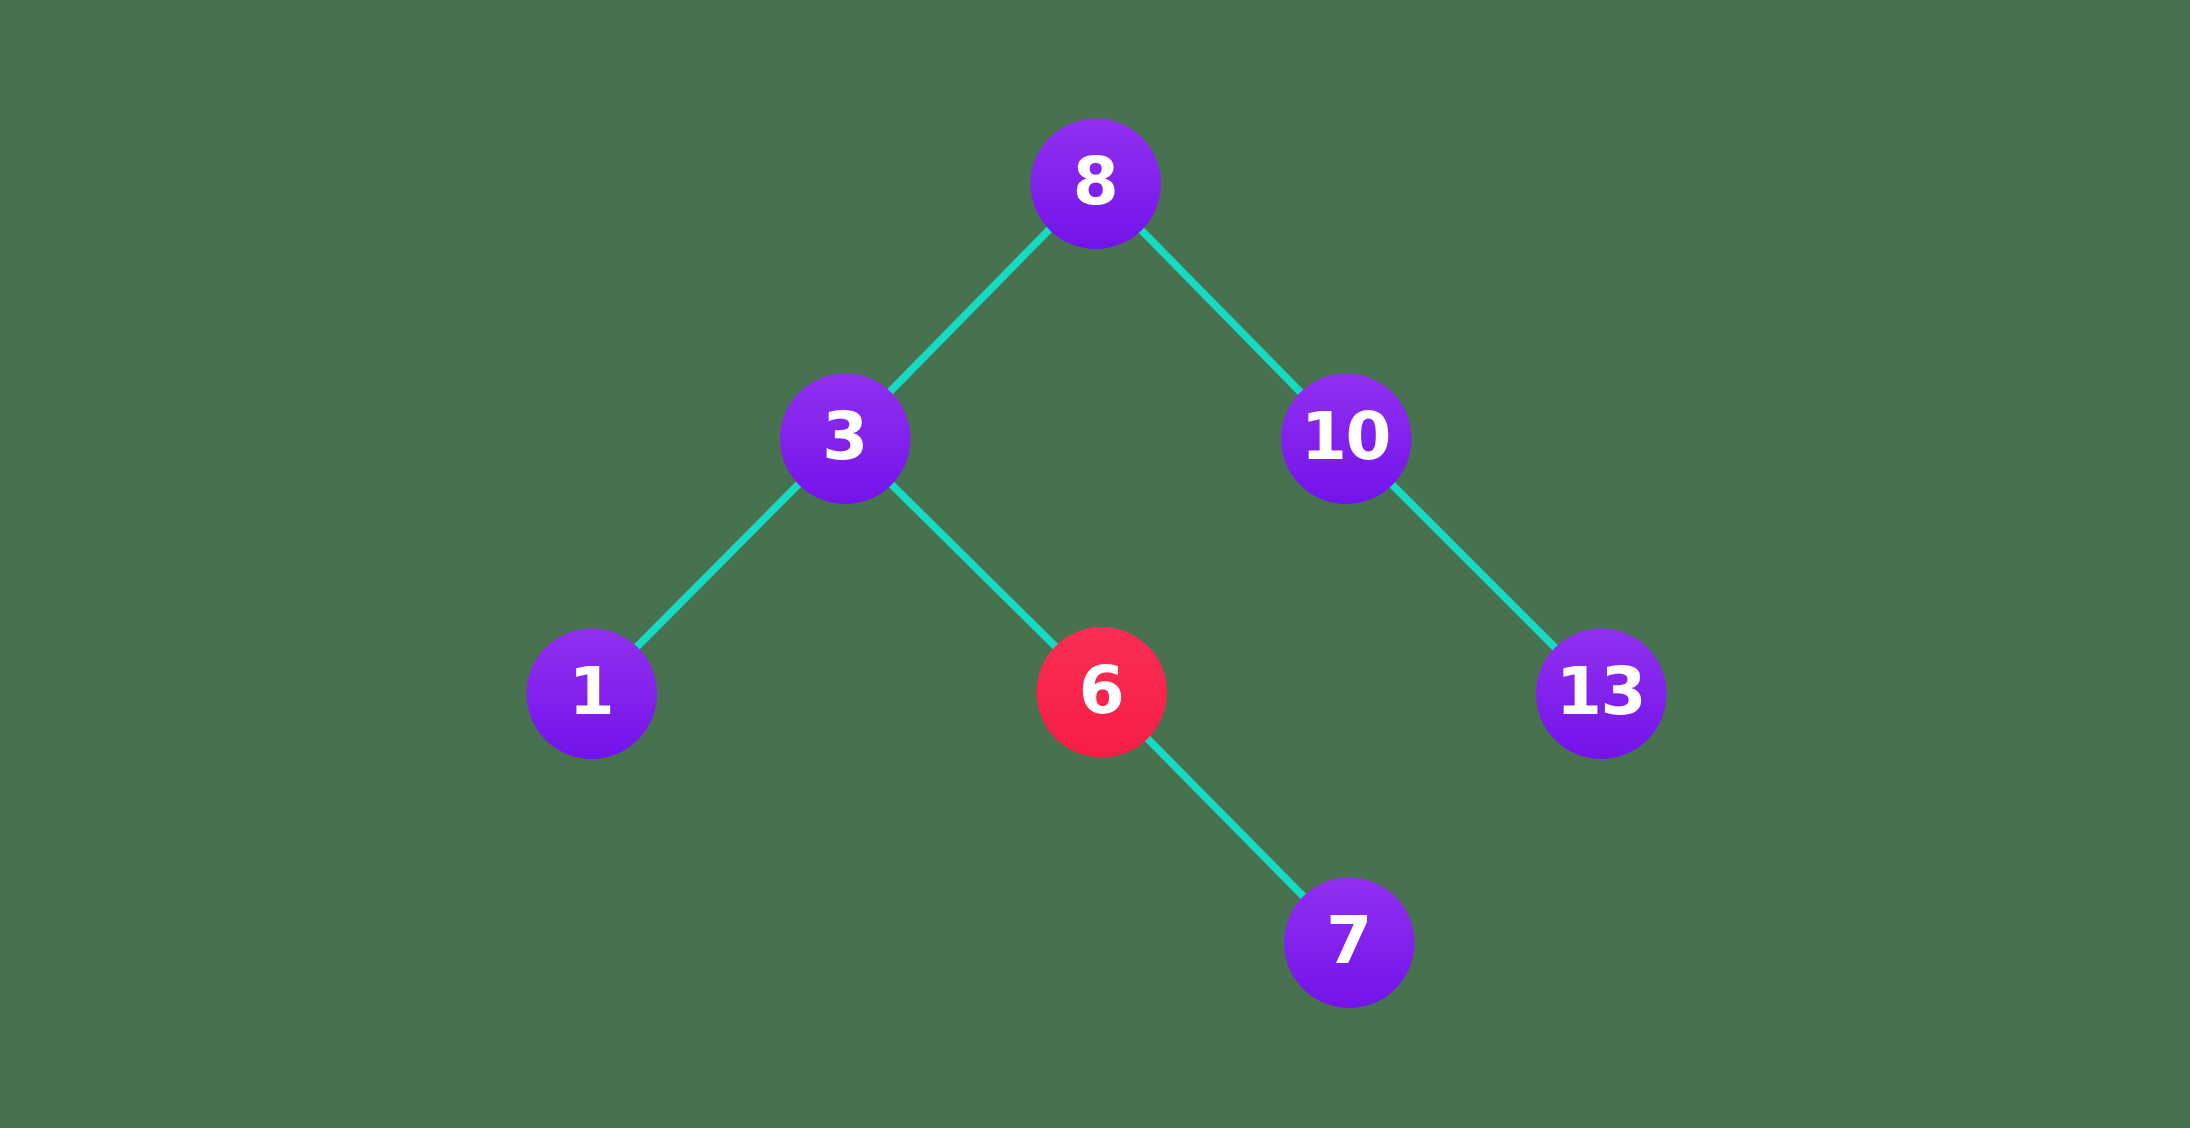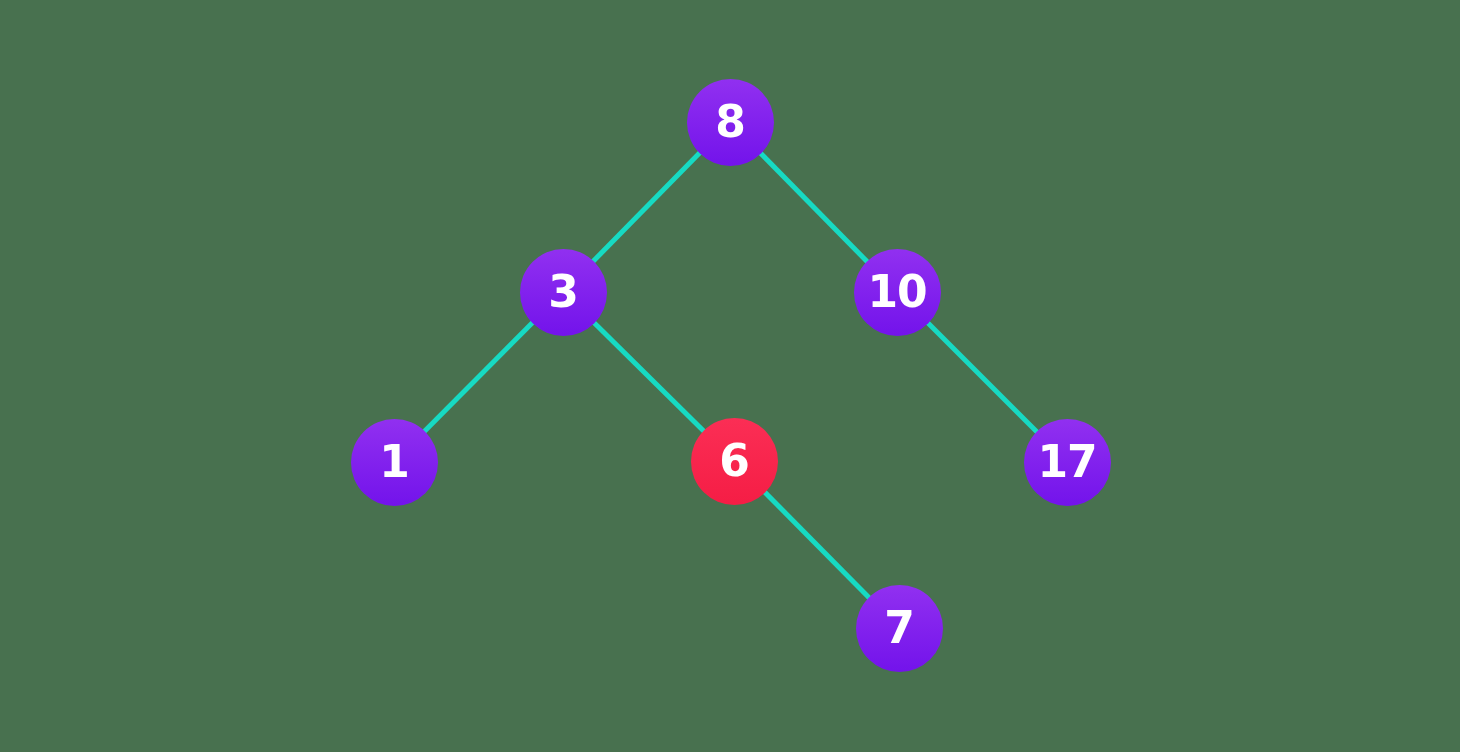--- a/index.html
+++ b/index.html
@@ -64,19 +64,19 @@
       <div class="tree-node" style="width: 87px; height: 87px; left: 853.5px; top: 248.5px; background: linear-gradient(rgb(145, 48, 240) 0%, rgb(115, 19, 235) 100%); justify-content: center;">
         <span class="node-label" style="color: rgb(255, 255, 255);">10</span>
       </div>
       <div class="tree-node" style="width: 87px; height: 87px; left: 350.5px; top: 418.5px; background: linear-gradient(rgb(145, 48, 240) 0%, rgb(115, 19, 235) 100%);">
         <span class="node-label" style="color: rgb(255, 255, 255);">1</span>
       </div>
       <div class="tree-node" style="width: 87px; height: 87px; left: 690.5px; top: 417.5px; background: linear-gradient(rgb(251, 46, 85) 0%, rgb(245, 29, 69) 100%);">
         <span class="node-label" style="color: rgb(255, 255, 255);">6</span>
       </div>
       <div class="tree-node" style="width: 87px; height: 87px; left: 1023.5px; top: 418.5px; background: linear-gradient(rgb(145, 48, 240) 0%, rgb(115, 19, 235) 100%);">
-        <span class="node-label" style="color: rgb(255, 255, 255);">17</span>
+        <span class="node-label" style="color: rgb(255, 255, 255);">13</span>
       </div>
       <div class="tree-node" style="width: 87px; height: 87px; left: 855.5px; top: 584.5px; background: linear-gradient(rgb(145, 48, 240) 0%, rgb(115, 19, 235) 100%);">
         <span class="node-label" style="color: rgb(255, 255, 255);">7</span>
       </div>
     </div>
 </div>
 
 </body></html>

